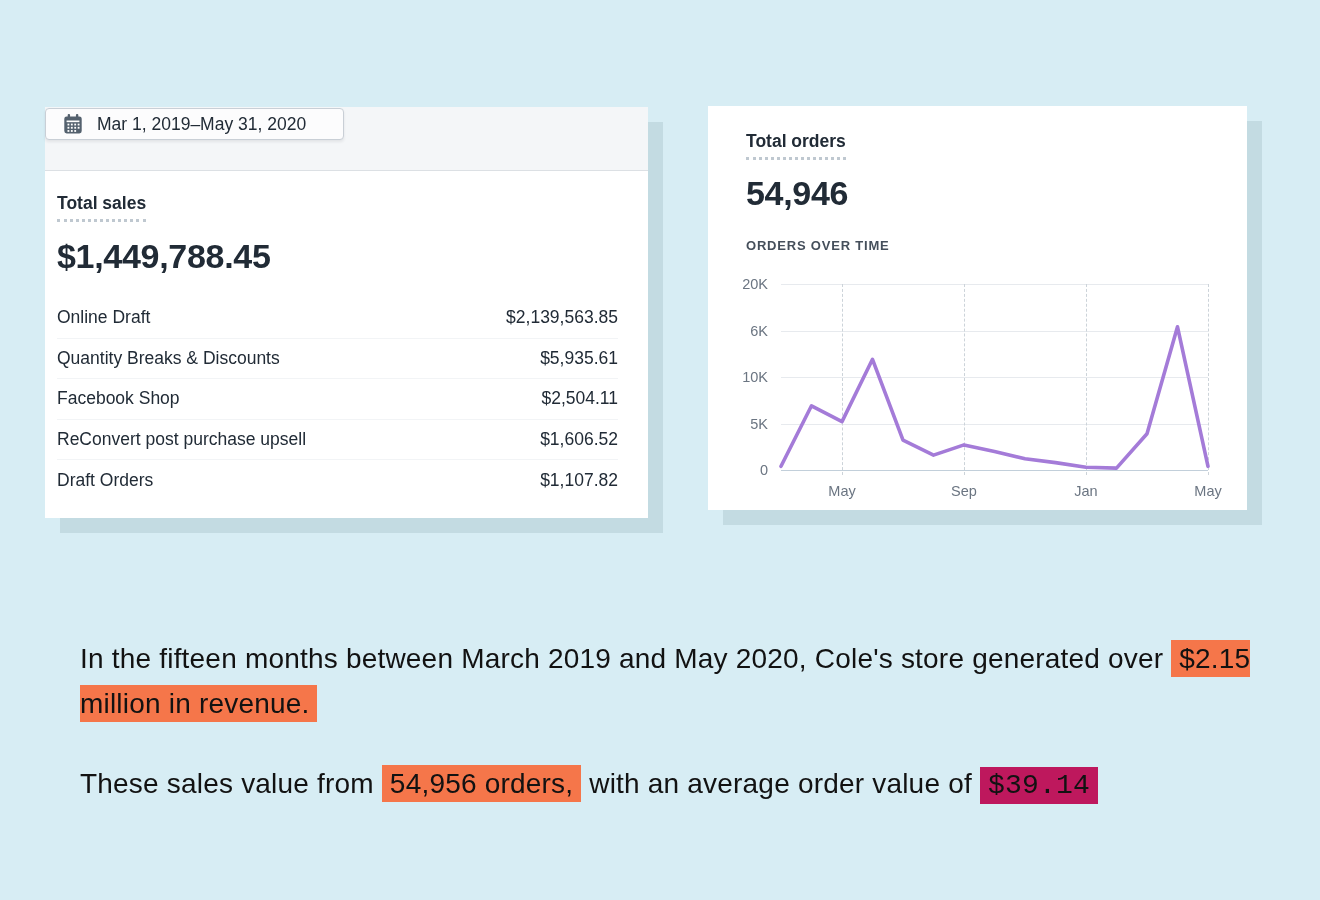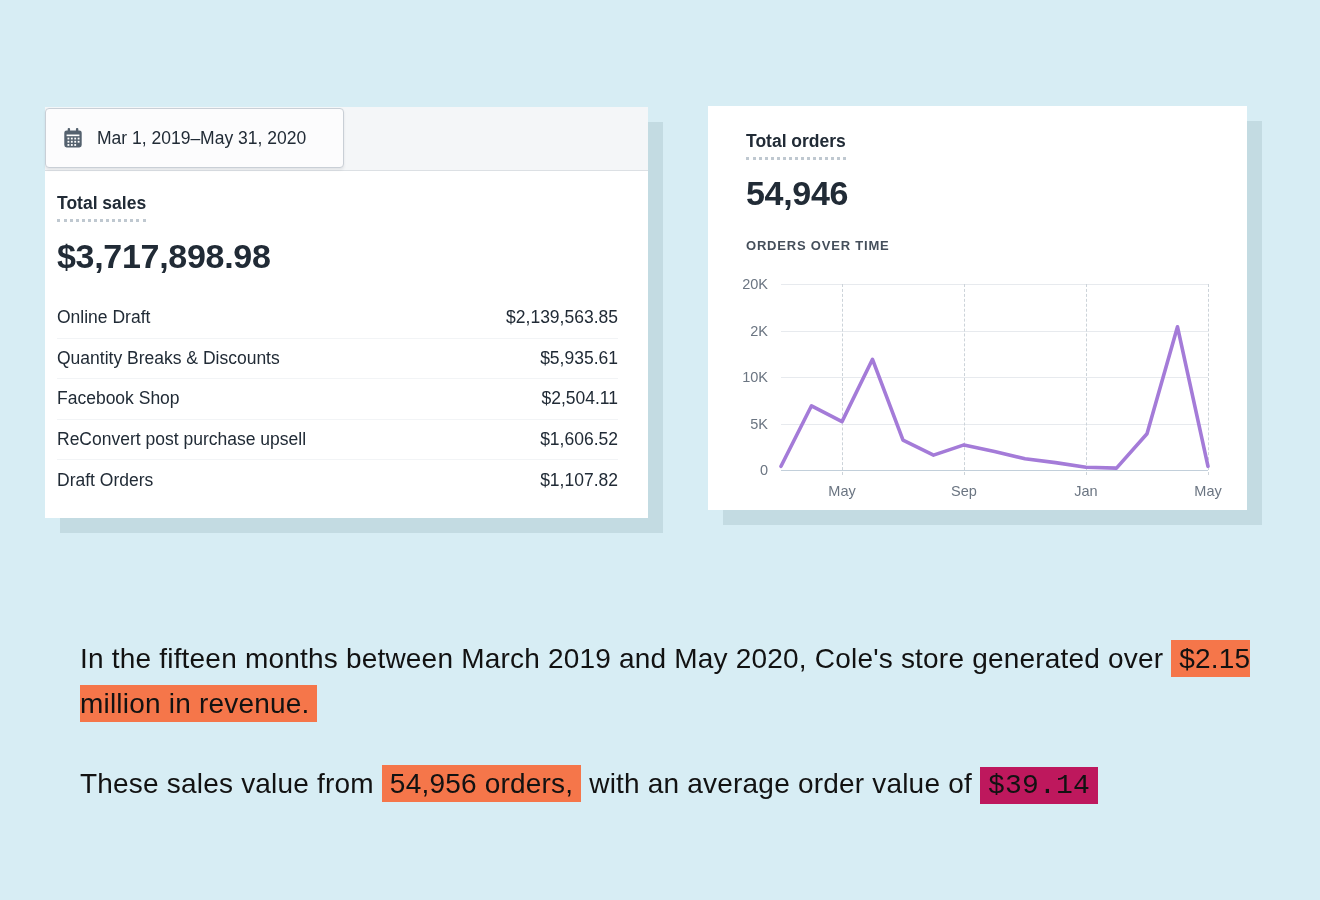--- a/index.html
+++ b/index.html
@@ -19,21 +19,21 @@
   #sales-card { left: 45px; top: 107px; width: 603px; height: 411px; }
   #sales-header {
     position: relative;
     height: 64px;
     background: #F4F6F8;
     border-bottom: 1px solid #DCE0E4;
   }
   #date-button {
     position: absolute;
     left: 0; top: 1px;
-    height: 60px; width: 299px;
+    height: 32px; width: 299px;
     background: #FCFCFD;
     border: 1px solid #C9CFD6;
     border-radius: 4px;
     box-shadow: 0 2px 3px rgba(22,29,37,0.08);
     display: flex; align-items: center;
     padding-left: 16px; gap: 13px;
     cursor: pointer;
   }
   #date-button .date-label { font-size: 17.5px; color: #212B36; white-space: nowrap; }
   .card-body { padding: 22px 30px 0 12px; }
@@ -137,21 +137,21 @@
               <rect x="9.7" y="18.6" width="2" height="2"></rect>
               <rect x="13.4" y="18.6" width="2" height="2"></rect>
           </g>
         </svg>
       </span>
       <span class="date-label">Mar 1, 2019–May 31, 2020</span>
     </div>
   </div>
   <div class="card-body">
     <span class="metric-title">Total sales</span>
-    <div class="metric-total">$3,717,898.98</div>
+    <div class="metric-total">$1,449,788.45</div>
     <div id="sales-rows">
         <div class="sales-row">
           <span>Online Draft</span>
           <span>$2,139,563.85</span>
         </div>
         <div class="sales-row">
           <span>Quantity Breaks &amp; Discounts</span>
           <span>$5,935.61</span>
         </div>
         <div class="sales-row">
@@ -173,21 +173,21 @@
 <div class="card" id="orders-card">
   <div class="card-body">
     <span class="metric-title">Total orders</span>
     <div class="metric-total">54,946</div>
     <div class="section-label">ORDERS OVER TIME</div>
   </div>
   <div id="chart">
       <div class="h-grid" style="top: 0%;"></div>
       <div class="y-label" style="top: 0%;">20K</div>
       <div class="h-grid" style="top: 25%;"></div>
-      <div class="y-label" style="top: 25%;">2K</div>
+      <div class="y-label" style="top: 25%;">6K</div>
       <div class="h-grid" style="top: 50%;"></div>
       <div class="y-label" style="top: 50%;">10K</div>
       <div class="h-grid" style="top: 75%;"></div>
       <div class="y-label" style="top: 75%;">5K</div>
       <div class="h-grid baseline" style="top: 100%;"></div>
       <div class="y-label" style="top: 100%;">0</div>
       <div class="v-grid" style="left: 14.29%;"></div>
       <div class="x-label" style="left: 14.29%;">May</div>
       <div class="v-grid" style="left: 42.86%;"></div>
       <div class="x-label" style="left: 42.86%;">Sep</div>

